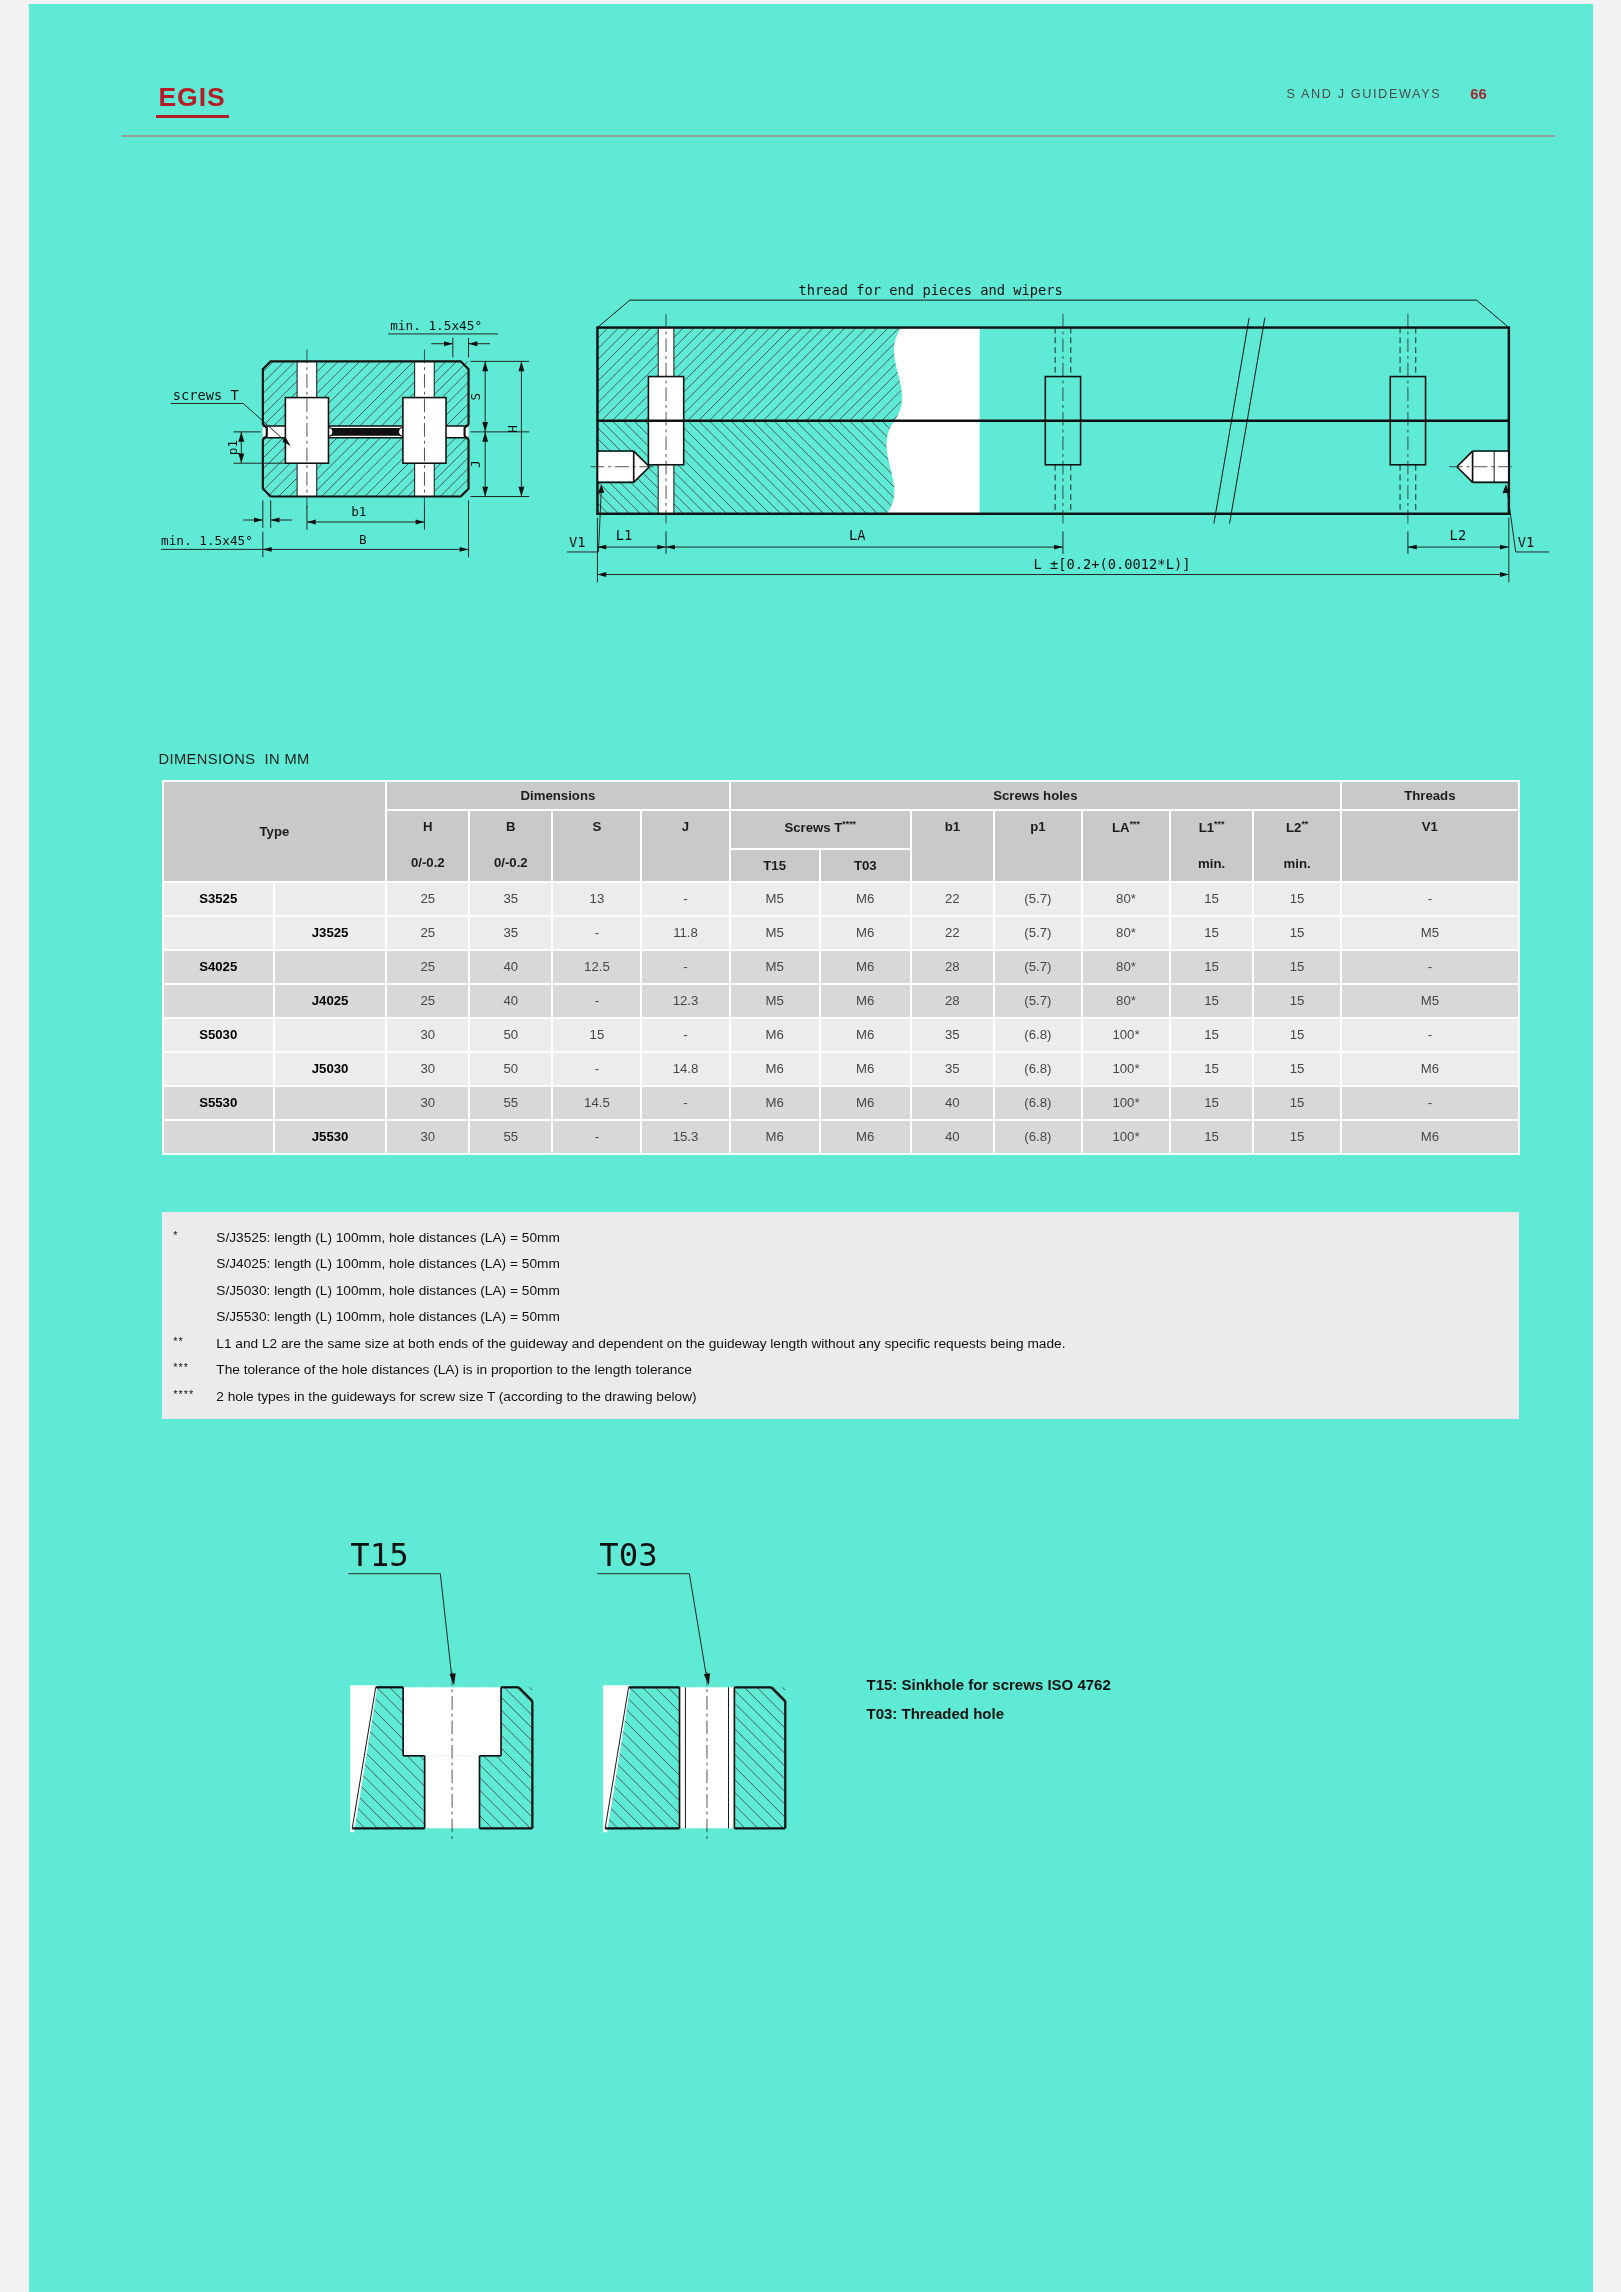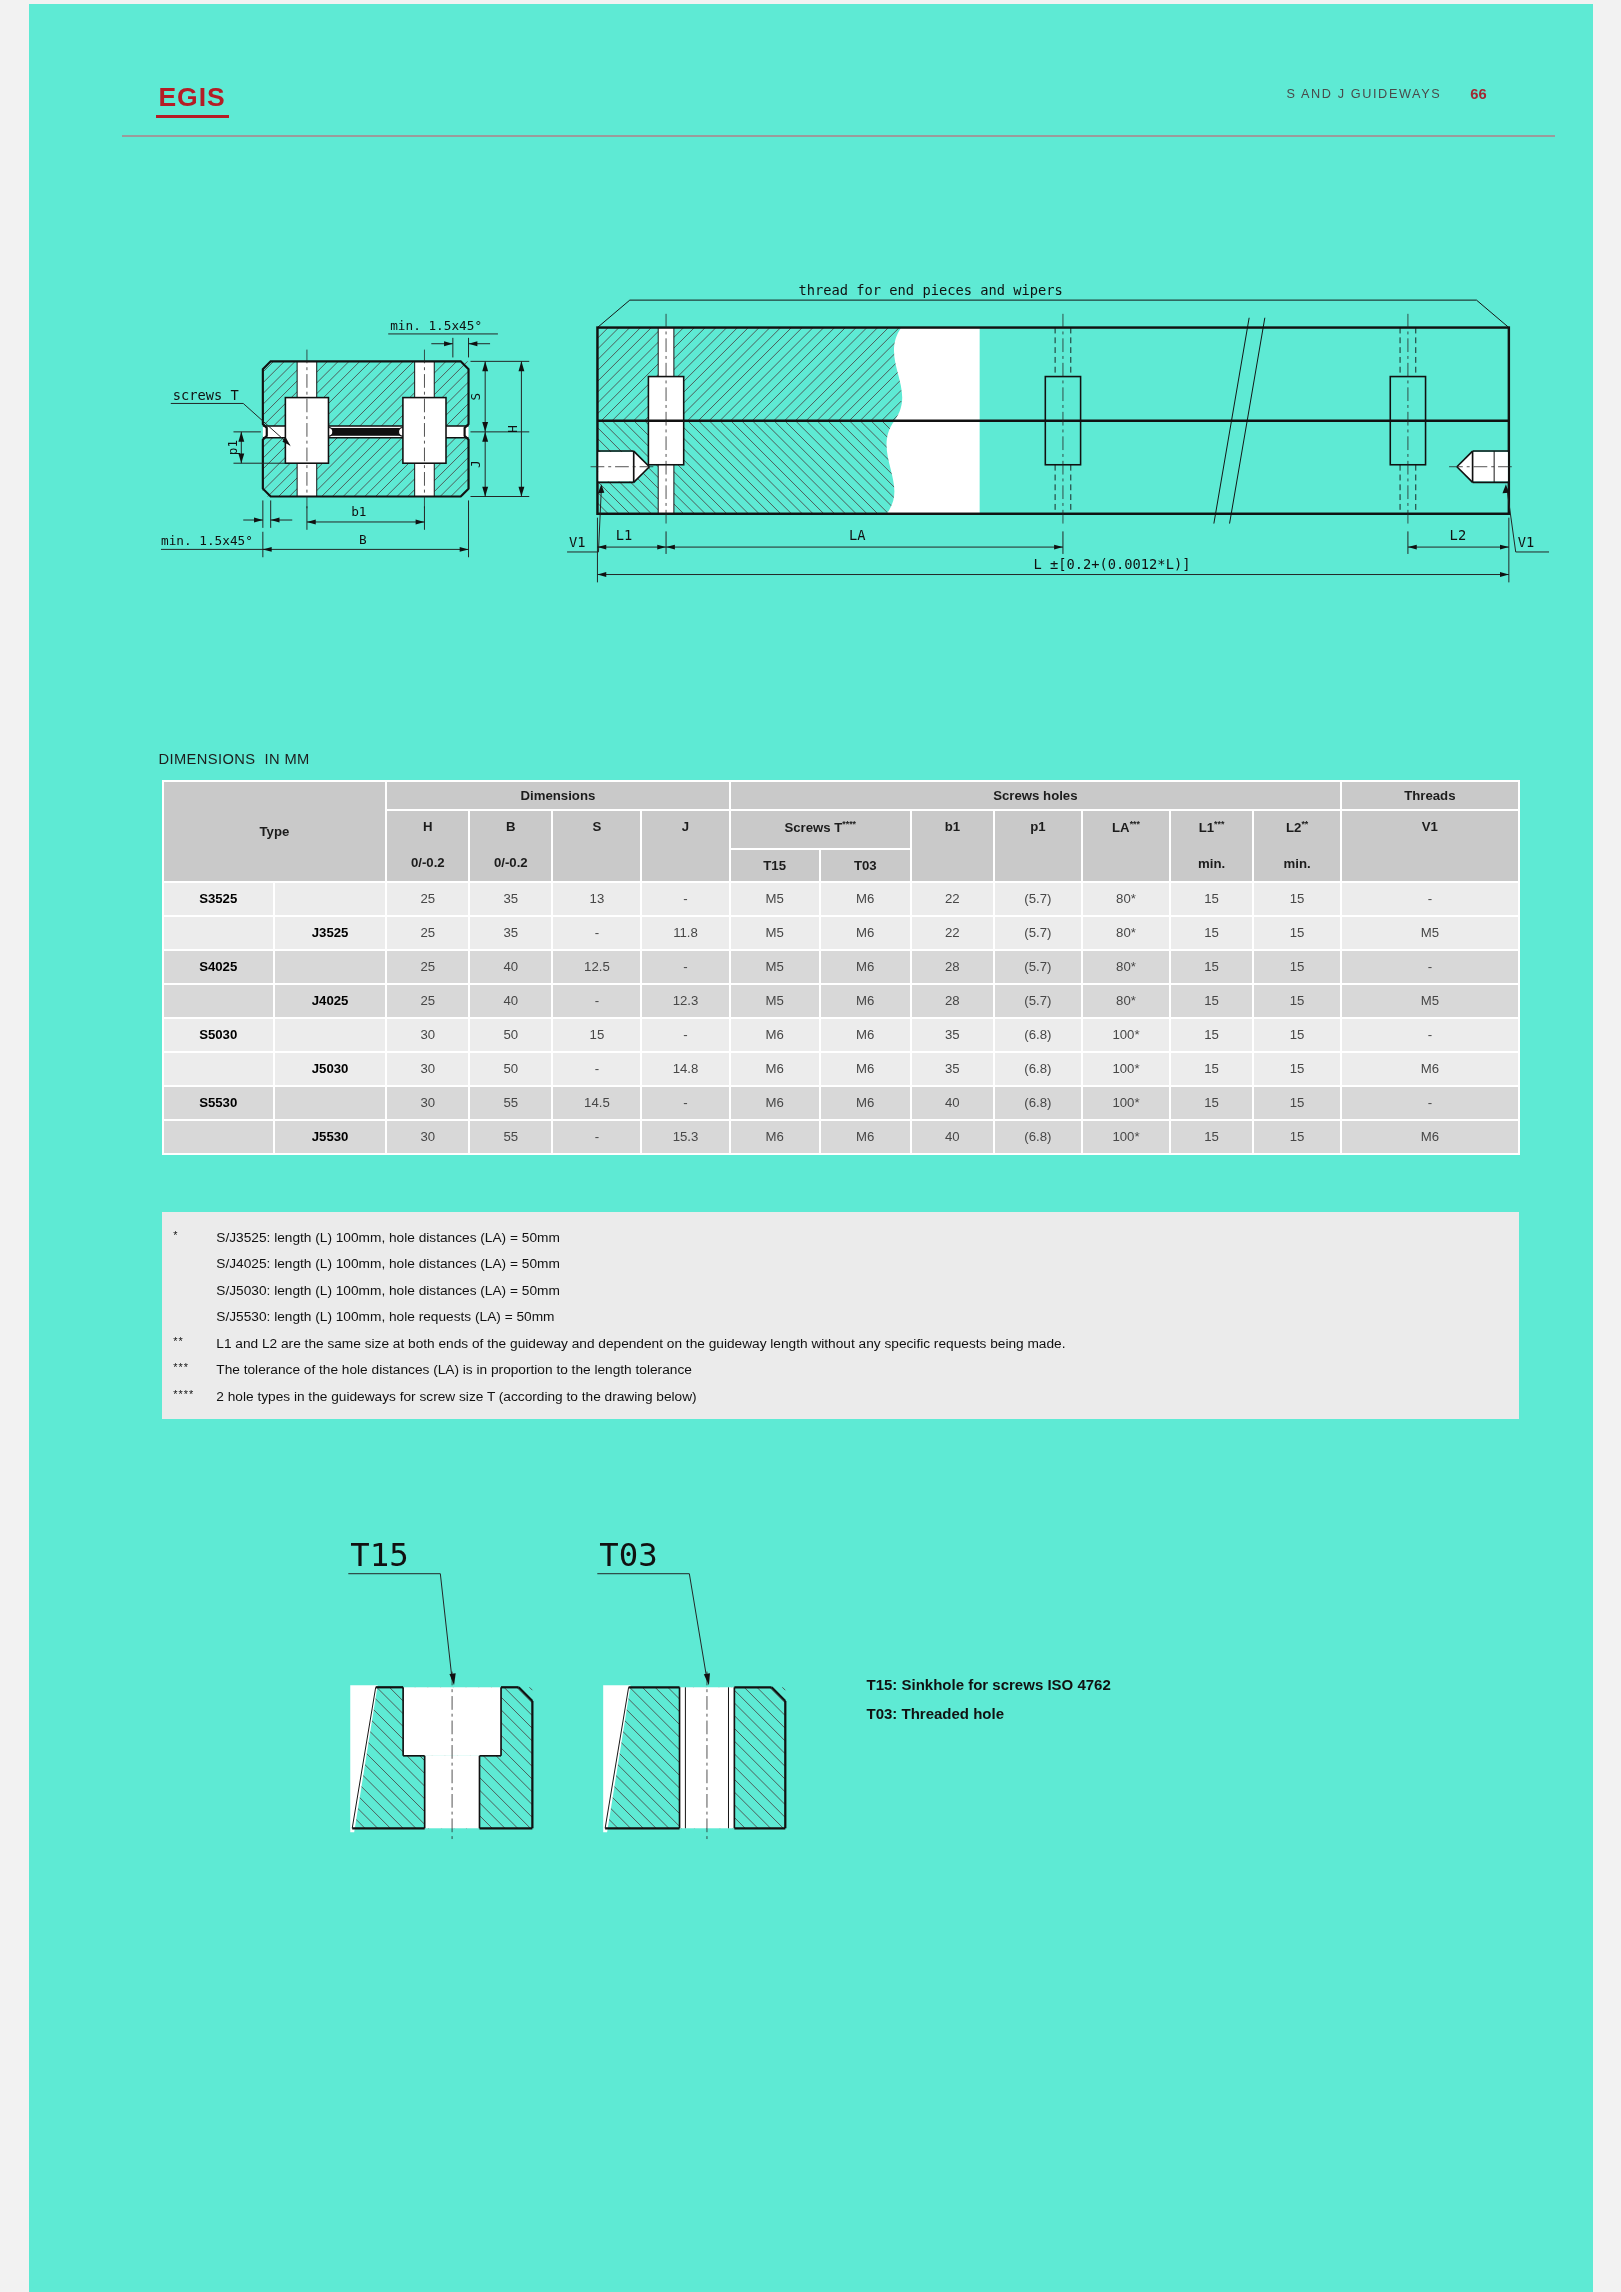--- a/index.html
+++ b/index.html
@@ -557,21 +557,21 @@
     <div class="fn-line">
       <span class="fn-marker"></span>
         <span class="fn-text">S/J4025: length (L) 100mm, hole distances (LA) = 50mm</span>
     </div>
     <div class="fn-line">
       <span class="fn-marker"></span>
         <span class="fn-text">S/J5030: length (L) 100mm, hole distances (LA) = 50mm</span>
     </div>
     <div class="fn-line">
       <span class="fn-marker"></span>
-        <span class="fn-text">S/J5530: length (L) 100mm, hole requests (LA) = 50mm</span>
+        <span class="fn-text">S/J5530: length (L) 100mm, hole distances (LA) = 50mm</span>
     </div>
     <div class="fn-line">
       <span class="fn-marker">**</span>
         <span class="fn-text">L1 and L2 are the same size at both ends of the guideway and dependent on the guideway length without any specific requests being made.</span>
     </div>
     <div class="fn-line">
       <span class="fn-marker">***</span>
         <span class="fn-text">The tolerance of the hole distances (LA) is in proportion to the length tolerance</span>
     </div>
     <div class="fn-line">

